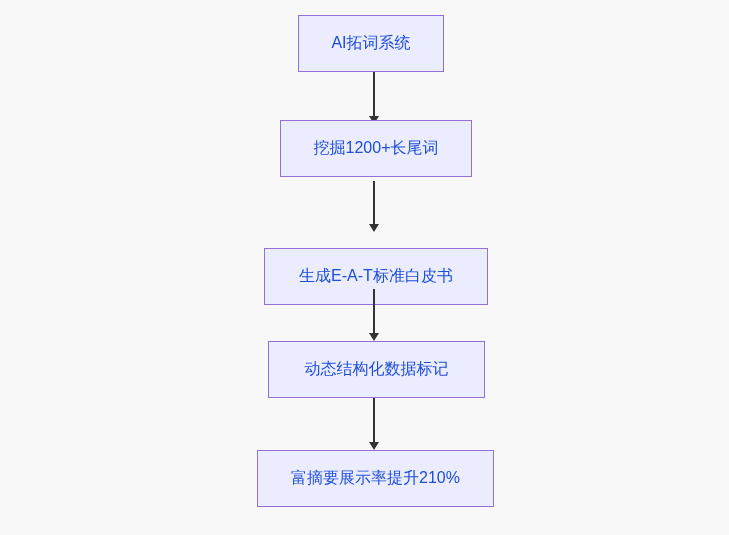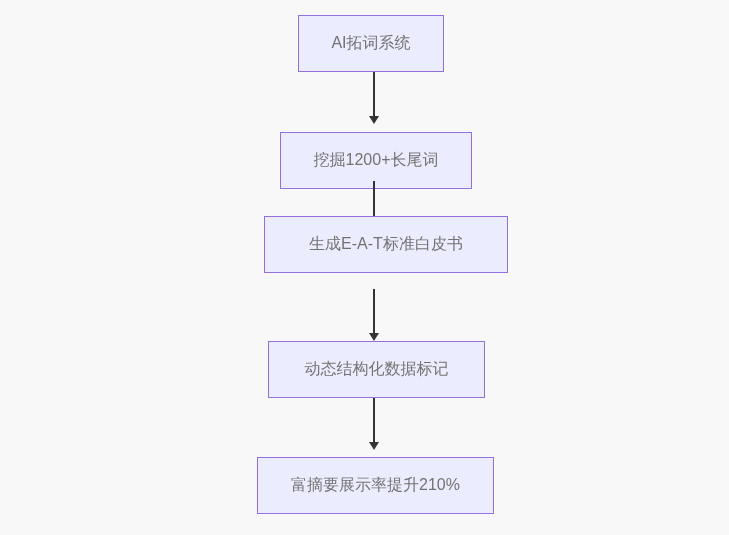--- a/index.html
+++ b/index.html
@@ -14,33 +14,33 @@
     height: 535px;
     background: #f8f8f8;
     overflow: hidden;
   }
   .node {
     position: absolute;
     box-sizing: border-box;
     height: 57px;
     background: #ECECFF;
     border: 1px solid #9370DB;
-    color: #737373;
+    color: #1d4ed8;
     font-size: 16px;
     display: flex;
     align-items: center;
     justify-content: center;
     text-align: center;
     white-space: nowrap;
   }
   .node-1 { left: 298px; top: 15px;  width: 146px; }
-  .node-2 { left: 280px; top: 132px; width: 192px; }
-  .node-3 { left: 264px; top: 216px; width: 244px; }
+  .node-2 { left: 280px; top: 120px; width: 192px; }
+  .node-3 { left: 264px; top: 248px; width: 224px; }
   .node-4 { left: 268px; top: 341px; width: 217px; font-family: Liberation Serif, serif; }
-  .node-5 { left: 257px; top: 450px; width: 237px; margin-top: 7px; }
+  .node-5 { left: 257px; top: 450px; width: 237px; }
 
   .arrow {
     position: absolute;
     left: 374px;
     width: 0;
     display: flex;
     flex-direction: column;
     align-items: center;
   }
   .arrow-1 { top: 72px;  height: 52px; }

